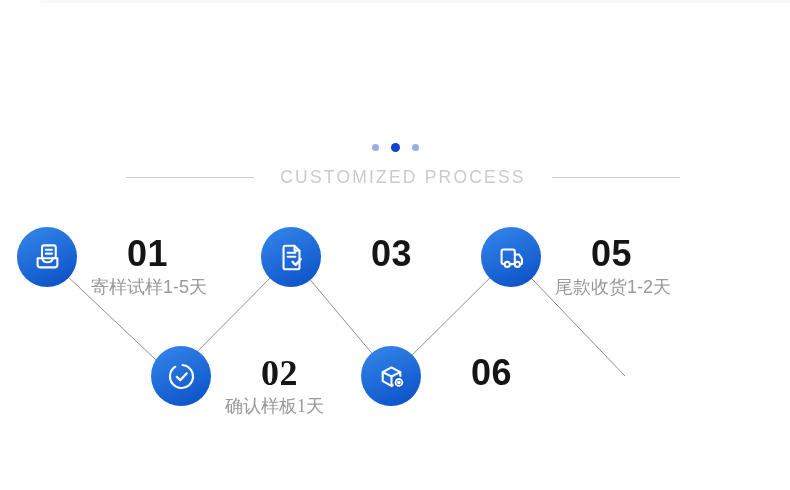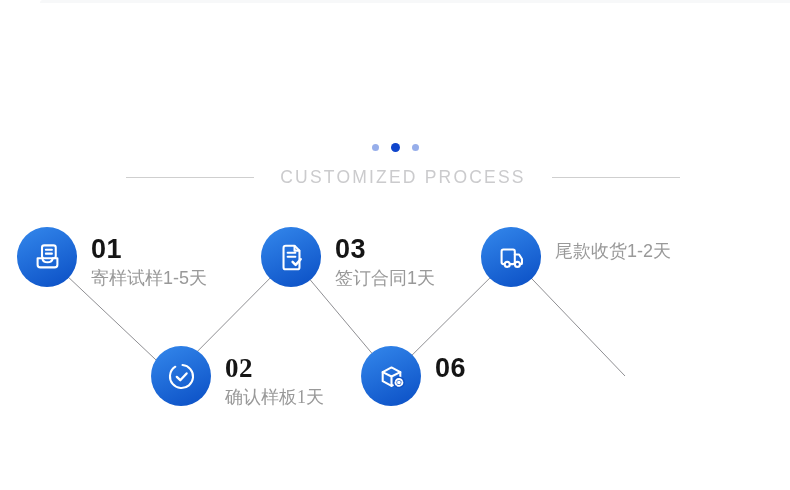--- a/index.html
+++ b/index.html
@@ -33,21 +33,21 @@
   .subtitle{font-size:17.5px;letter-spacing:2.2px;color:var(--subtitle-color);line-height:1;white-space:nowrap;}
 
   .connector{position:absolute;top:0;left:0;width:790px;height:490px;z-index:1;}
 
   .step{position:absolute;z-index:2;}
   .circle{width:60px;height:60px;border-radius:50%;
           background:linear-gradient(155deg,var(--circle-grad-start),var(--circle-grad-end));
           display:flex;align-items:center;justify-content:center;}
   .circle svg{width:33px;height:33px;}
   .step-text{position:absolute;left:74px;top:9px;white-space:nowrap;}
-  .step-number{font-size:27px;font-weight:600;color:var(--number-color);line-height:1;letter-spacing:.5px;}
+  .step-number{font-size:36px;font-weight:600;color:var(--number-color);line-height:1;letter-spacing:.5px;margin-left:36px;}
   .step-label{margin-top:6px;font-size:18px;color:var(--label-color);line-height:1;}
 
   .s1{left:17px;top:227px;}
   .s2{left:151px;top:346px;font-family:Liberation Serif, serif;}
   .s3{left:261px;top:227px;}
   .s4{left:361px;top:346px;}
   .s5{left:481px;top:227px;}
   .s6{left:595px;top:346px;}
 
   .icon-stroke{fill:none;stroke:#ffffff;stroke-width:1.5;stroke-linecap:round;stroke-linejoin:round;}
@@ -119,21 +119,20 @@
         <g class="icon-stroke">
           <path d="M7.8 3.4h6.4l3.6 3.6v12c0 .9-.7 1.6-1.6 1.6H7.8c-.9 0-1.6-.7-1.6-1.6V5c0-.9.7-1.6 1.6-1.6z"></path>
           <path d="M14.2 3.6v3.4h3.4"></path>
           <path d="M9.2 8.6h5.6M9.2 11.4h5.6"></path>
           <path d="M12.8 15.2l2.2 2.2 3.7-4.1" stroke-width="1.8"></path>
         </g>
       </svg>
     </div>
     <div class="step-text">
       <div class="step-number">03</div>
-      <div class="step-label">签订合同1天</div>
     </div>
   </div>
 
   <div class="step s4">
     <div class="circle">
       <svg viewBox="0 0 24 24">
         <g class="icon-stroke">
           <path d="M5.6 8.8L12 5.4l6.4 3.4v6.6L12 18.8l-6.4-3.4z"></path>
           <path d="M5.6 8.8L12 12l6.4-3.2M12 12v6.8"></path>
         </g>
@@ -154,18 +153,19 @@
       <svg viewBox="0 0 24 24">
         <g class="icon-stroke">
           <rect x="4.8" y="6.2" width="9.6" height="10.6" rx="1.3"></rect>
           <path d="M14.4 9.8h3.1l2.1 3.3v3c0 .4-.3.7-.7.7h-.8"></path>
           <circle cx="8.9" cy="17" r="1.8" fill="#0c50c3"></circle>
           <circle cx="16.3" cy="17" r="1.8" fill="#0c50c3"></circle>
         </g>
       </svg>
     </div>
     <div class="step-text">
+      <div class="step-number">05</div>
       <div class="step-label">尾款收货1-2天</div>
     </div>
   </div>
 
 
 </div>
 
 </body></html>

